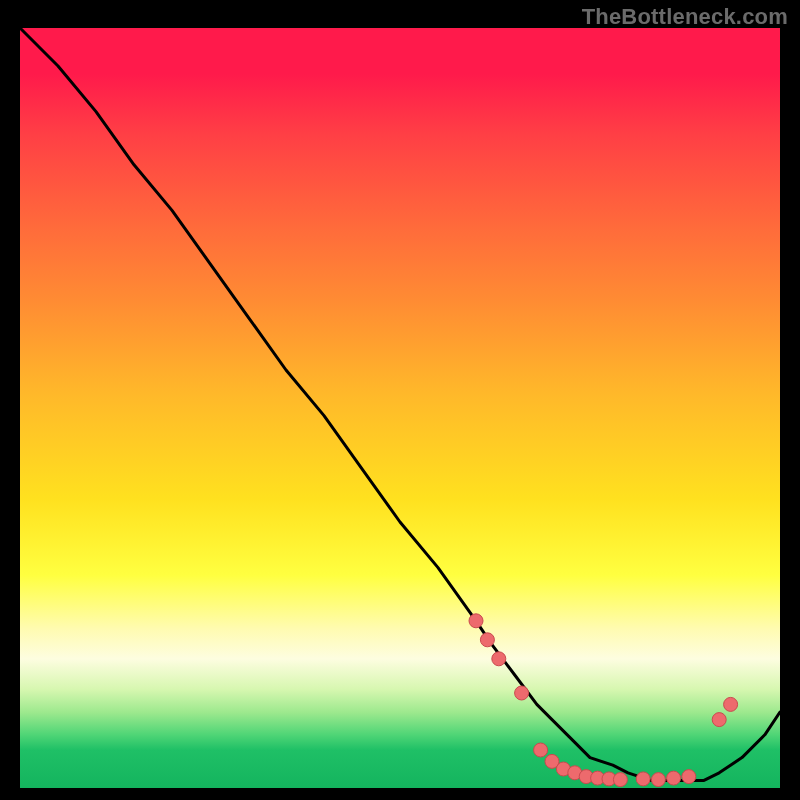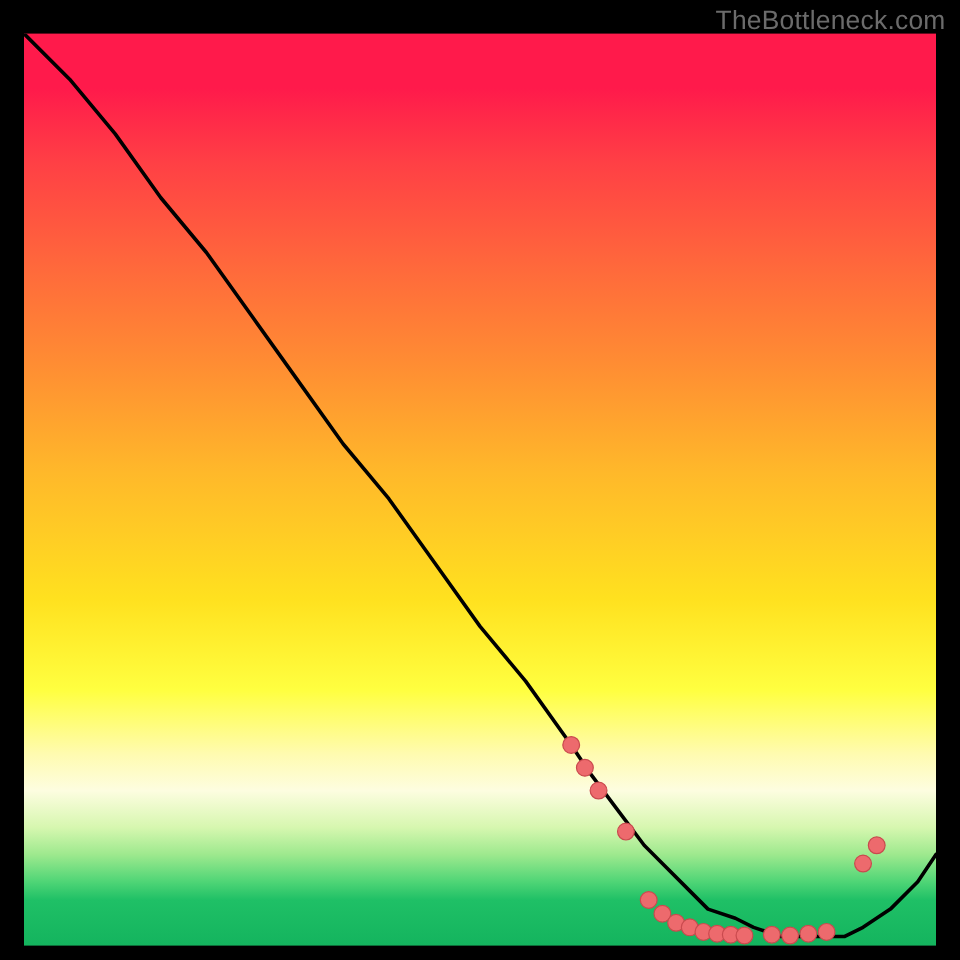--- a/index.html
+++ b/index.html
@@ -16,21 +16,21 @@
     width: 800px;
     height: 800px;
     background: #000;
   }
   .watermark {
     position: absolute;
     top: 4px;
     right: 12px;
     color: #6b6b6b;
     font-size: 22px;
-    font-weight: 400;
+    font-weight: 700;
     letter-spacing: 0.2px;
     z-index: 20;
   }
   .plot {
     position: absolute;
     left: 20px;
     top: 28px;
     width: 760px;
     height: 760px;
     

